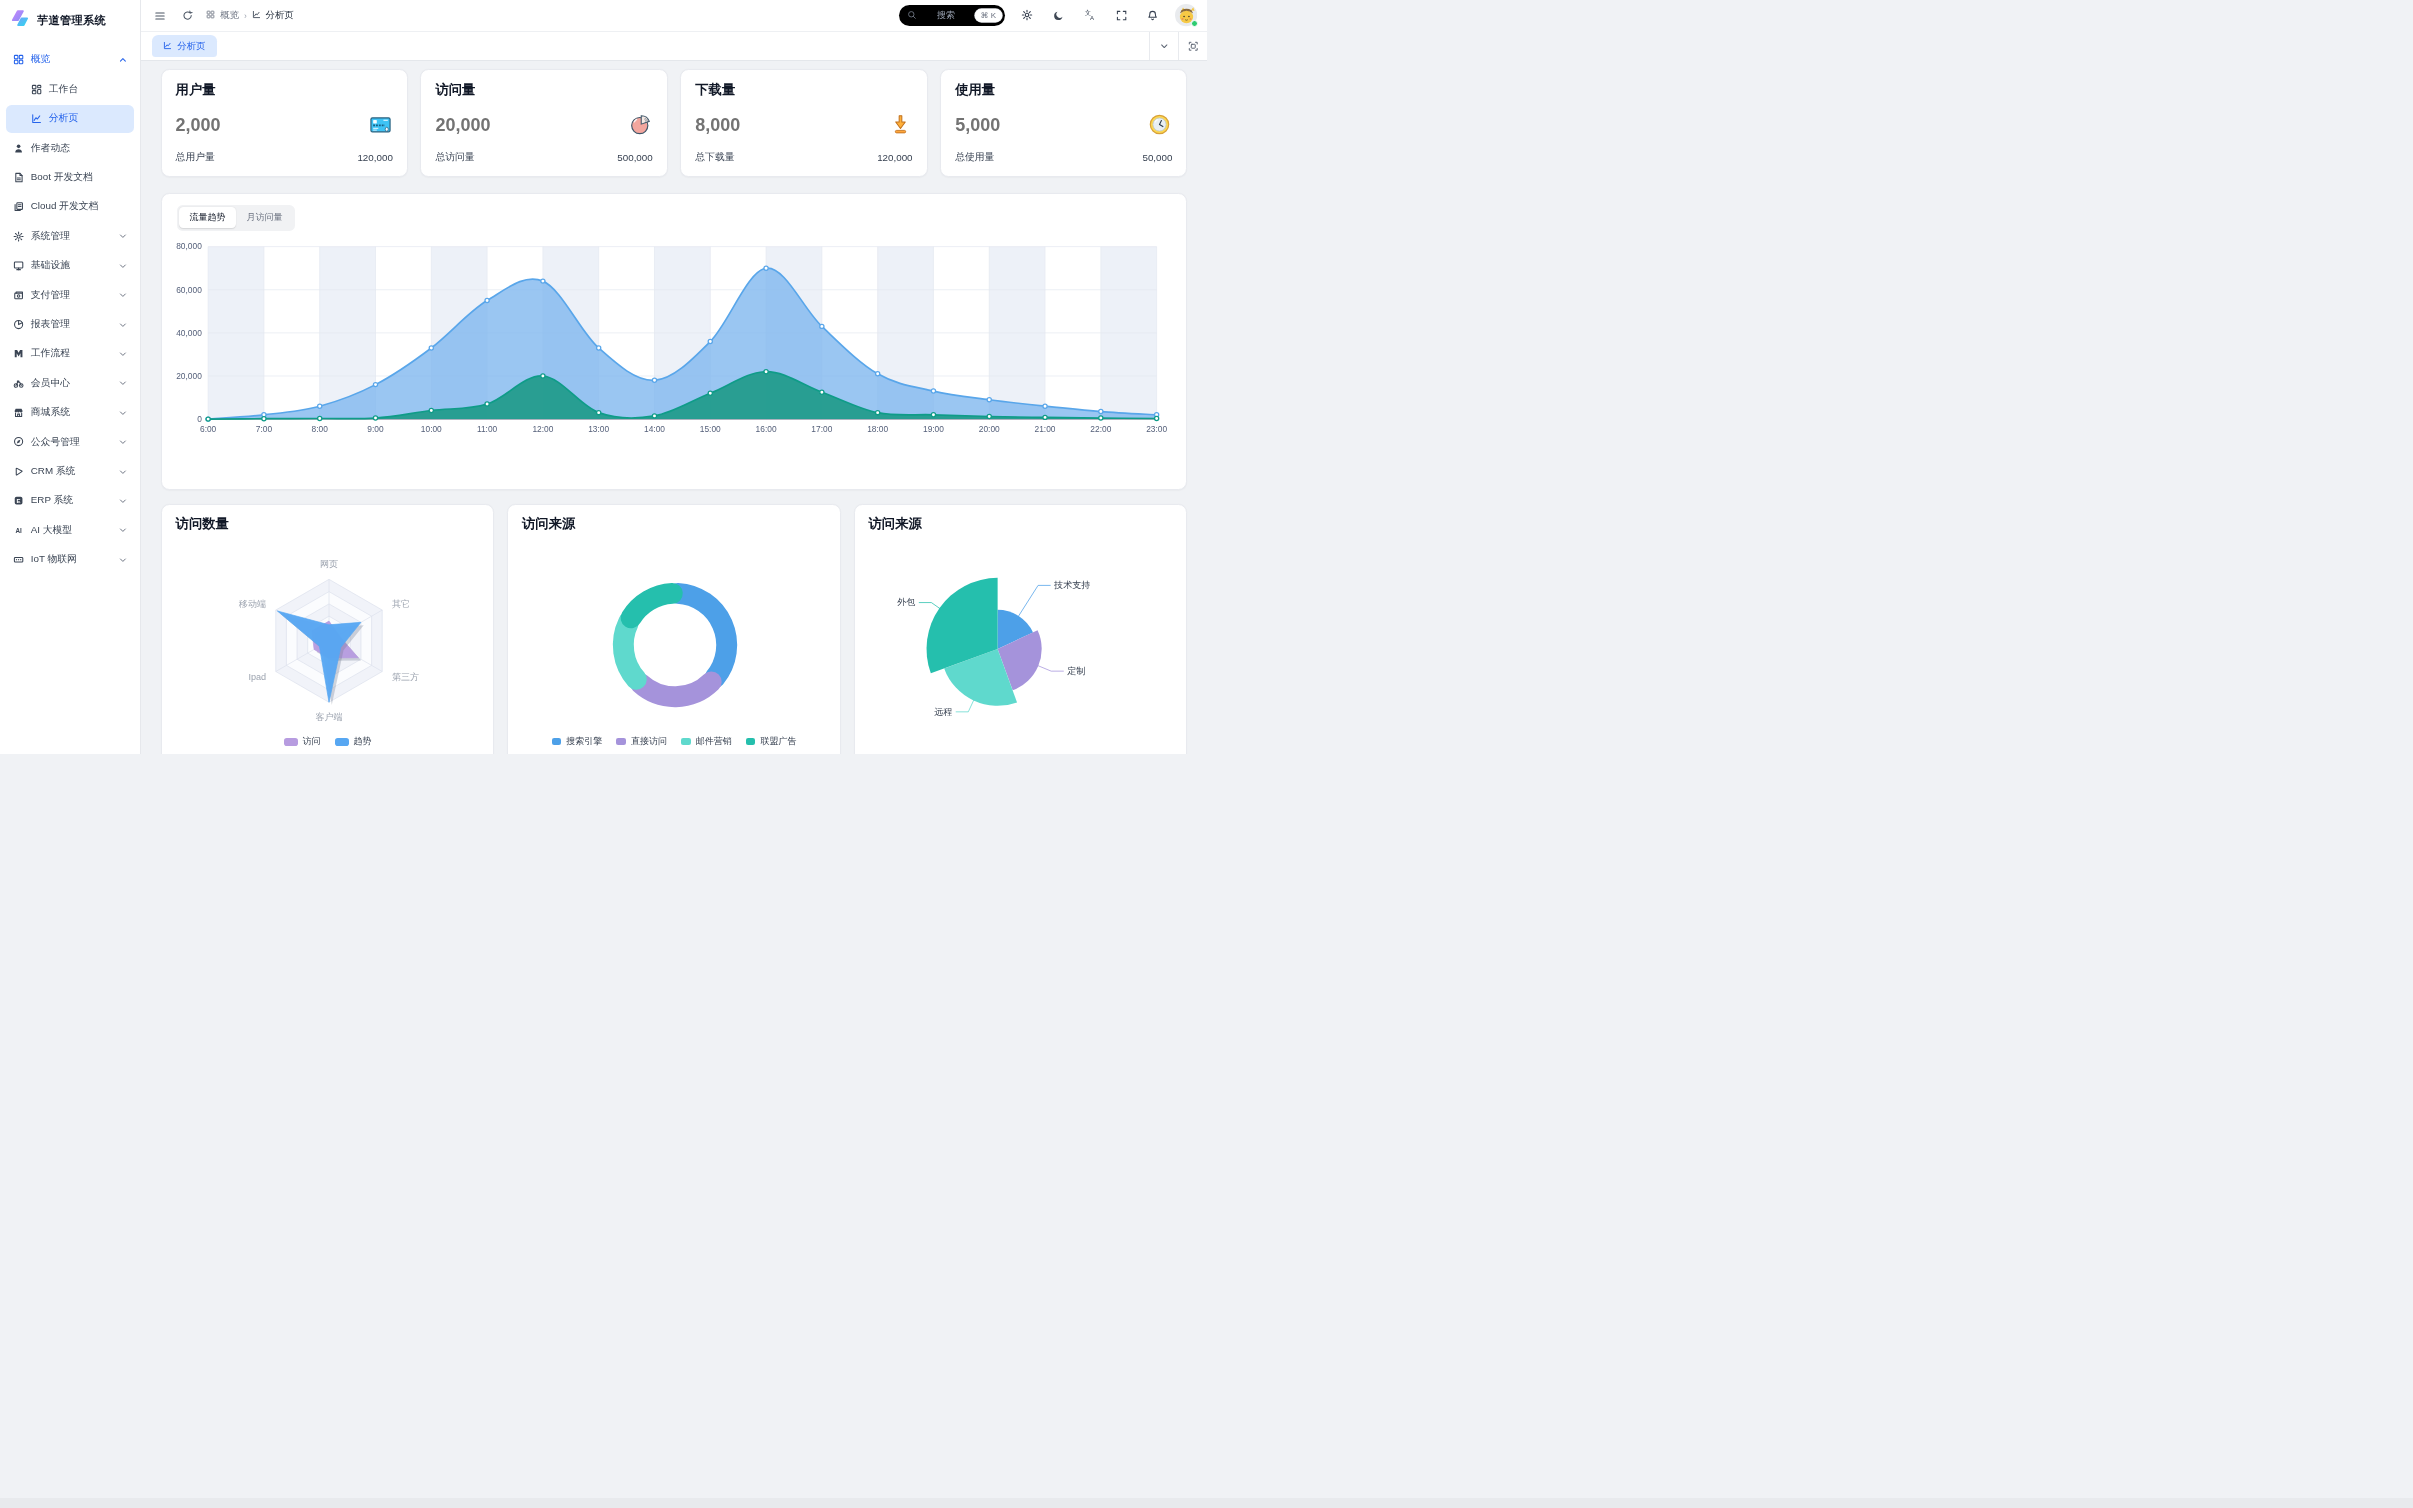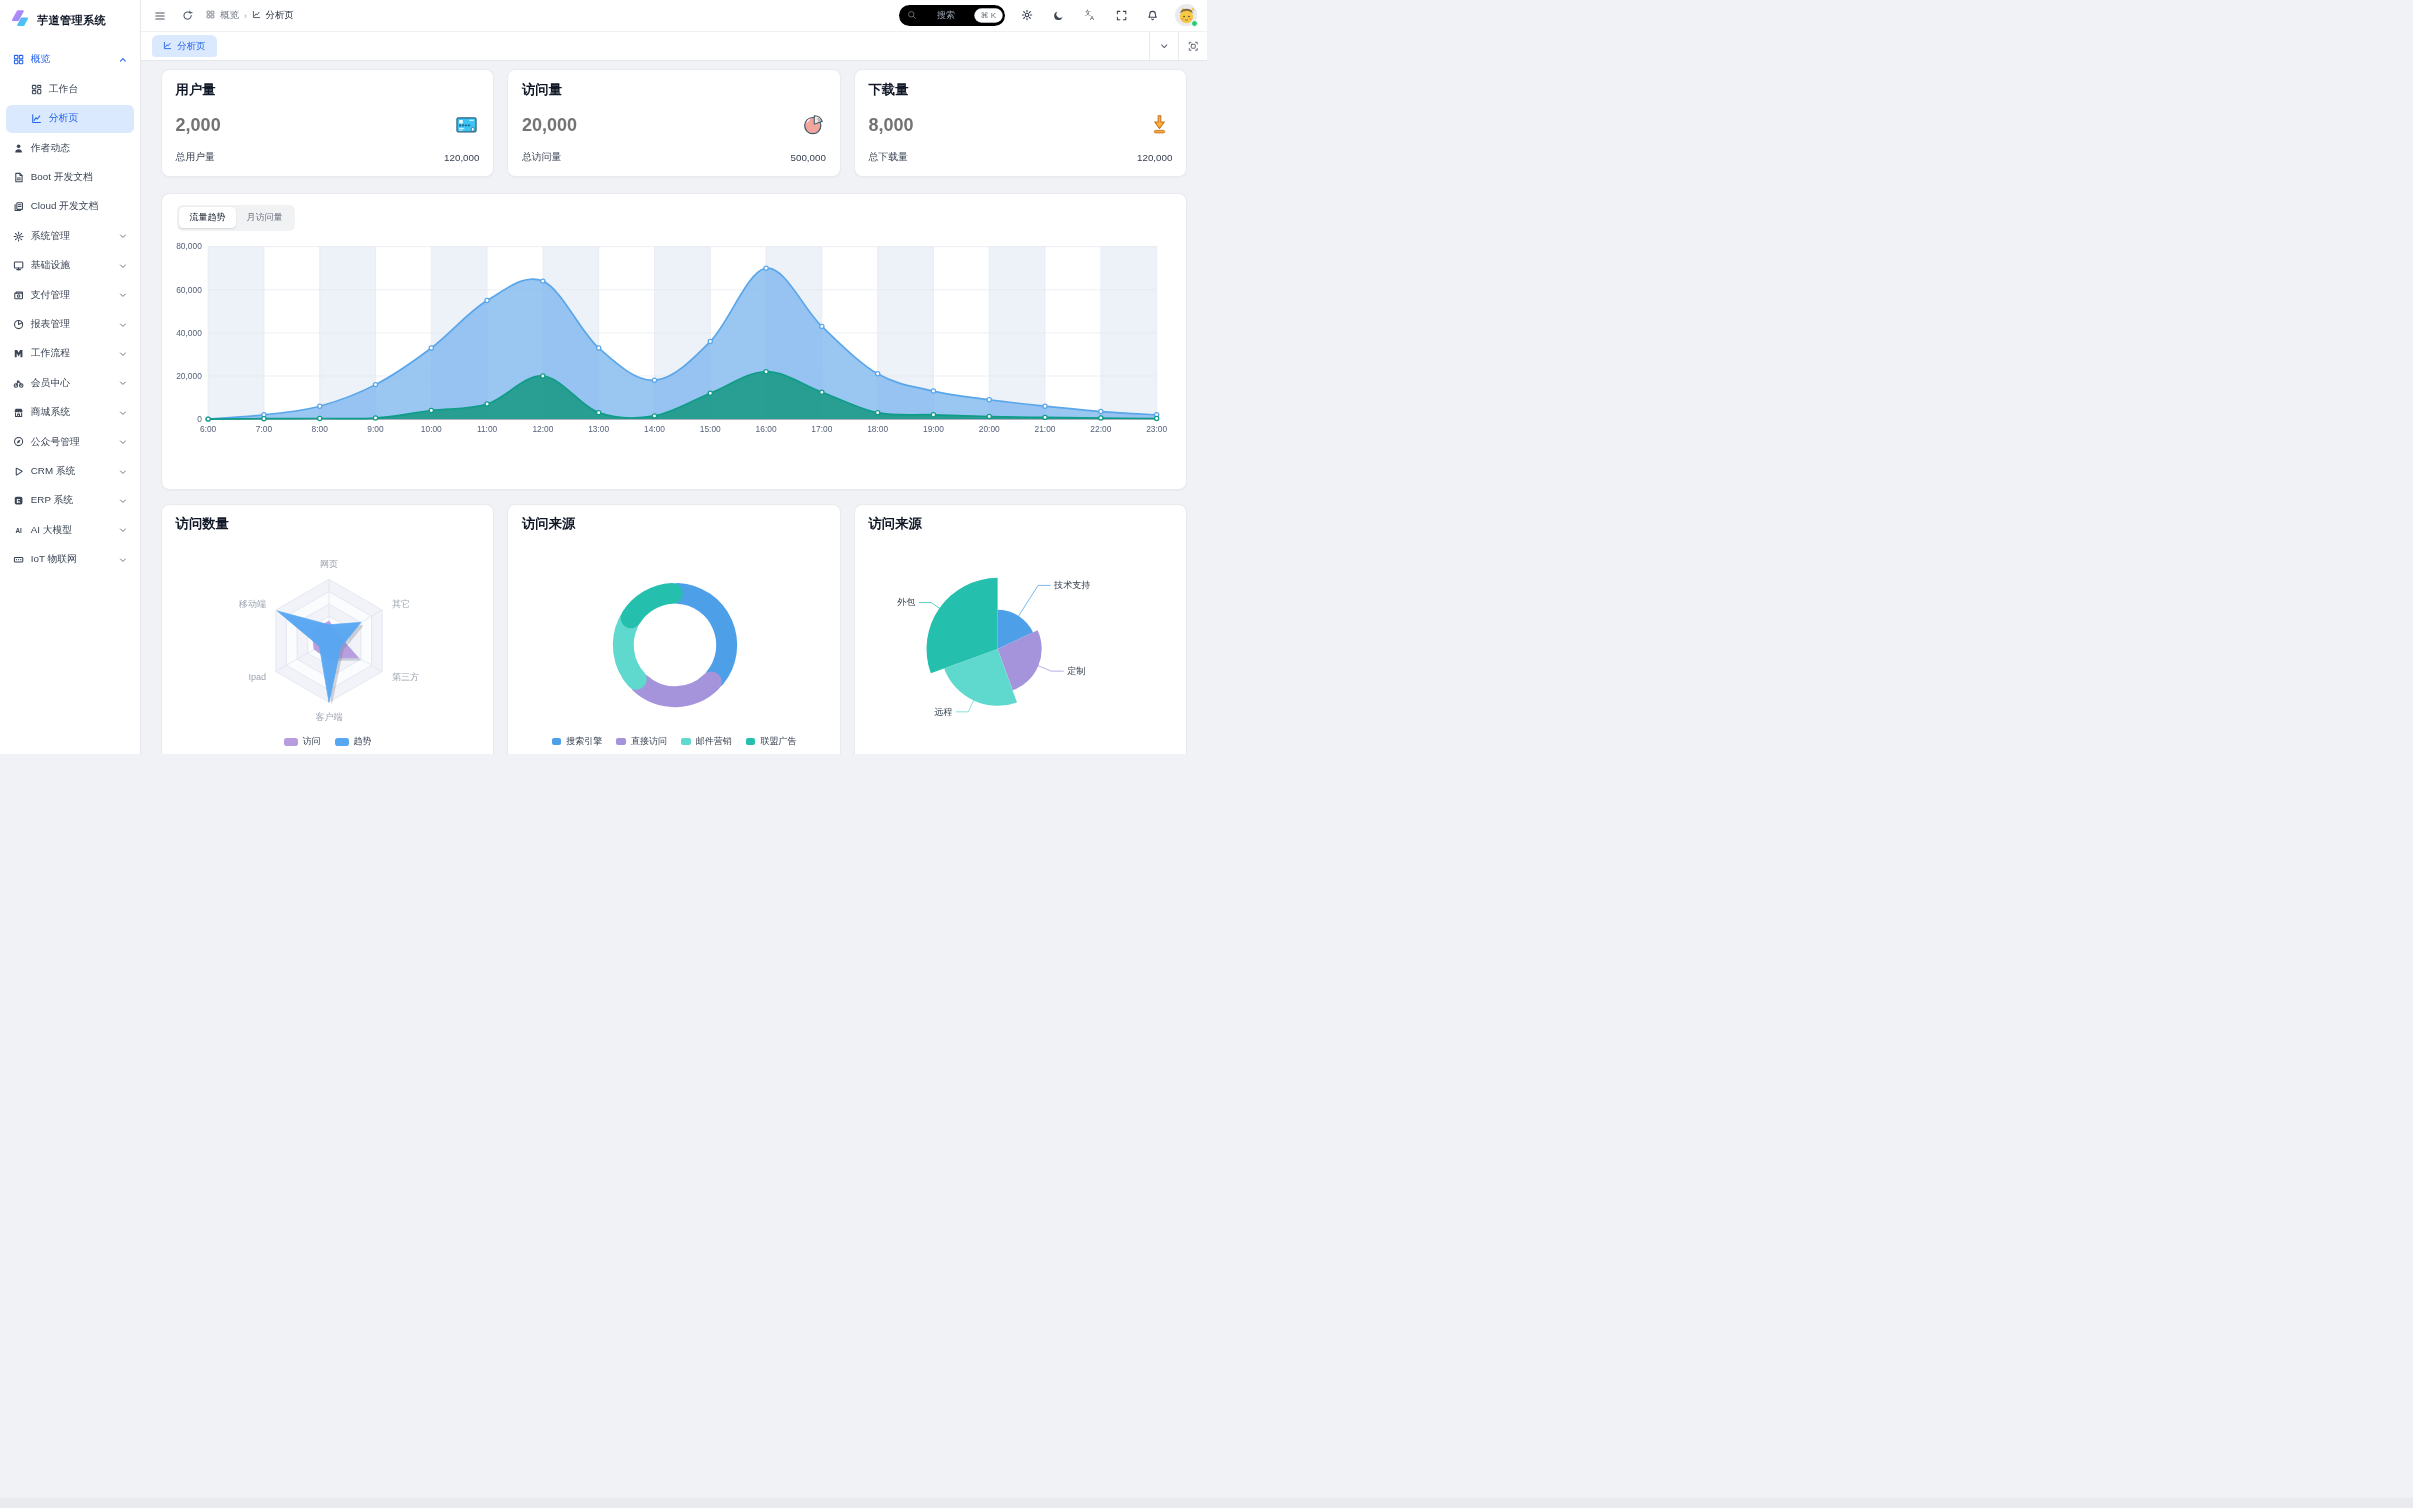--- a/index.html
+++ b/index.html
@@ -524,20 +524,39 @@
                   <rect x="10" y="25" width="14" height="3.4" rx="1.7" fill="#ffa63c" stroke="#c2711c" stroke-width="1.2"></rect>
                 </svg>
             </span>
           </div>
           <div class="stat-bot">
             <span>总下载量</span>
             <span>120,000</span>
           </div>
         </div>
 
+        <div class="card stat-card">
+          <div class="stat-title">使用量</div>
+          <div class="stat-mid">
+            <span class="stat-value">5,000</span>
+            <span>
+              <svg width="25" height="25" viewBox="0 0 34 34">
+                  <circle cx="17" cy="17" r="12.5" fill="#ffd94e" stroke="#d7a13a" stroke-width="1.6"></circle>
+                  <circle cx="17" cy="17" r="9" fill="#e9eff2" stroke="#b7c2c9"></circle>
+                  <line x1="17" y1="17" x2="19.6" y2="11.6" stroke="#2e3d4e" stroke-width="1.5" stroke-linecap="round"></line>
+                  <line x1="17" y1="17" x2="21.6" y2="19.8" stroke="#2e3d4e" stroke-width="1.5" stroke-linecap="round"></line>
+                  <path d="M11.2 13.6 a7.2 7.2 0 0 1 2.8-3" stroke="#fff" stroke-width="1.6" fill="none" stroke-linecap="round" opacity=".9"></path>
+                </svg>
+            </span>
+          </div>
+          <div class="stat-bot">
+            <span>总使用量</span>
+            <span>50,000</span>
+          </div>
+        </div>
       </div>
 
       <div class="card trend-card">
         <div class="seg">
           <span class="opt on">流量趋势</span>
           <span class="opt">月访问量</span>
         </div>
         <svg id="trend-chart" width="996" height="203" style="display:block;margin-top:7px" viewBox="0 0 1426 290">
             <rect x="46" y="12" width="79.88235294117646" height="247" fill="#edf1f8"></rect>
             <rect x="205.76470588235293" y="12" width="79.88235294117646" height="247" fill="#edf1f8"></rect>

